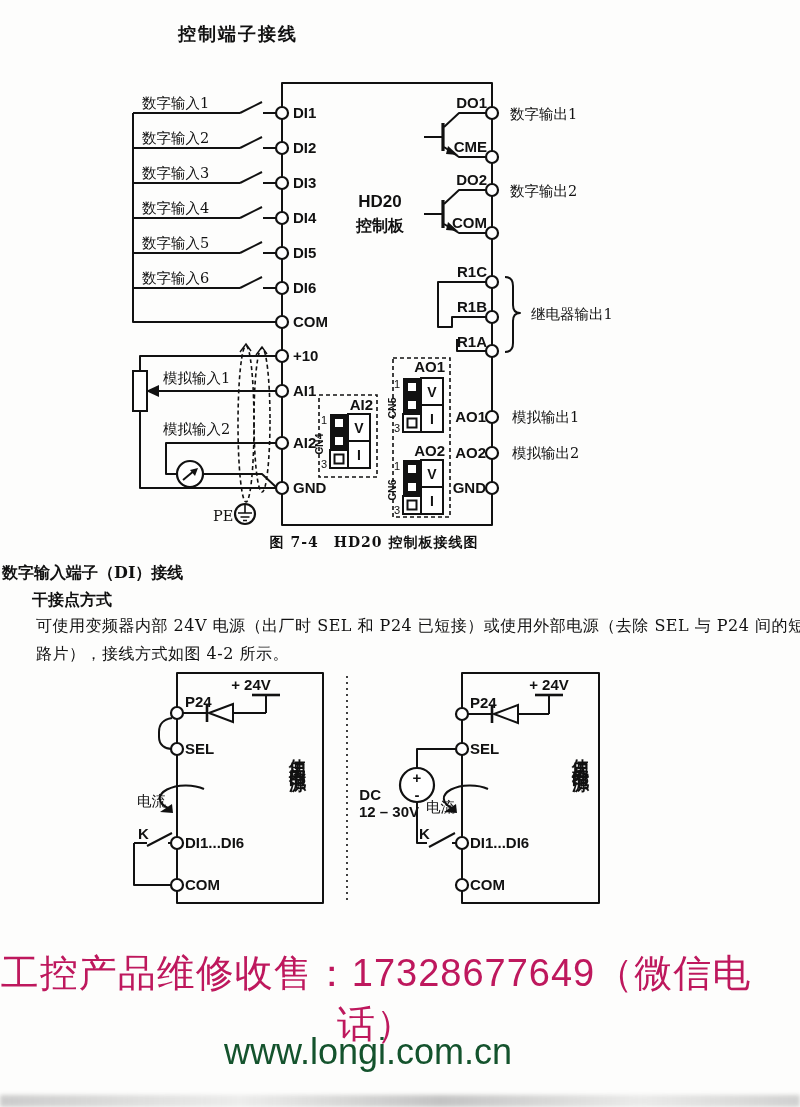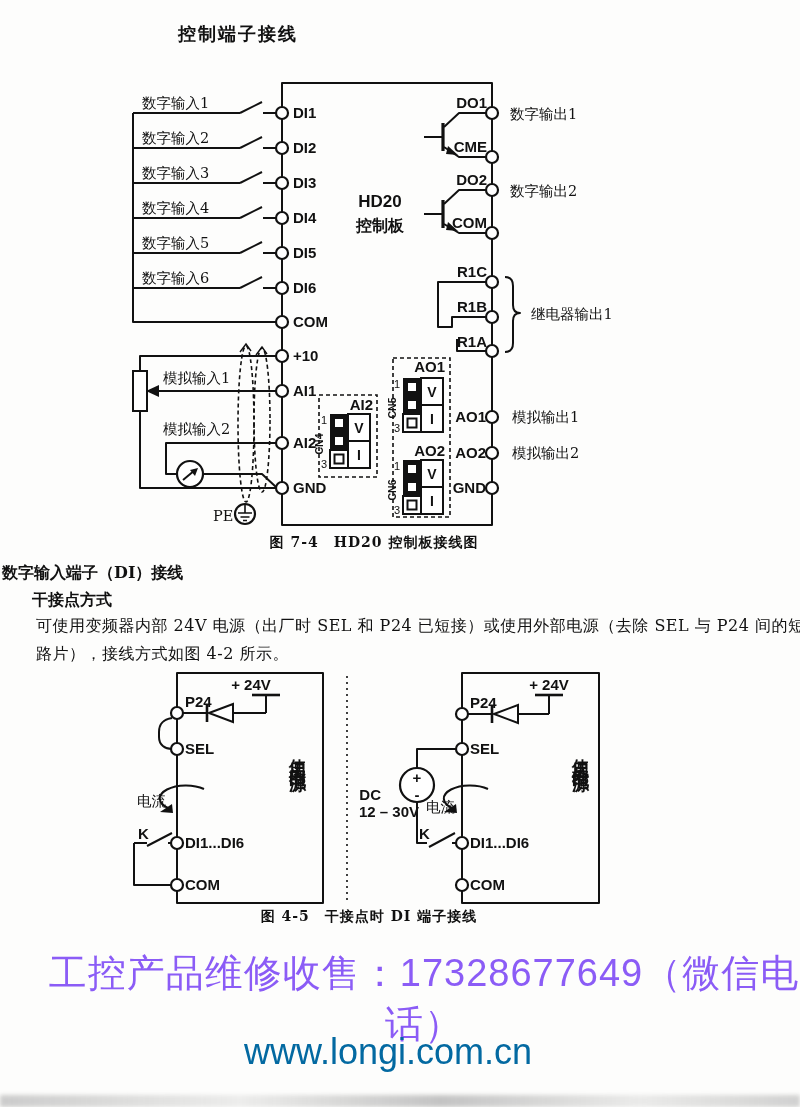--- a/index.html
+++ b/index.html
@@ -264,17 +264,16 @@
   </svg>
 
   <div class="abs doc-title">控制端子接线</div>
   <div class="abs fig-caption cap44">图 7-4　HD20 控制板接线图</div>
   <div class="abs h1">数字输入端子（DI）接线</div>
   <div class="abs h2">干接点方式</div>
   <div class="abs para p1">可使用变频器内部 24V 电源（出厂时 SEL 和 P24 已短接）或使用外部电源（去除 SEL 与 P24 间的短</div>
   <div class="abs para p2">路片），接线方式如图 4-2 所示。</div>
   <div class="abs vmode vm-int">使用内部电源</div>
   <div class="abs vmode vm-ext">使用外部电源</div>
-  <div class="abs fig-caption cap45">图 4-5　干接点时 DI 端子接线</div>
-  <div class="abs red1" id="redline1" style="color: #8b5cf6; margin-left: 48px;">工控产品维修收售：17328677649（微信电话）</div>
-  <div class="abs red2" id="redline2" style="color: #0369a1; padding-left: 20px;">www.longi.com.cn</div>
+  <div class="abs red1" id="redline1" style="color: #be185d;">工控产品维修收售：17328677649（微信电话）</div>
+  <div class="abs red2" id="redline2" style="color: #14532d;">www.longi.com.cn</div>
   <div class="abs smudge"></div>
 </div>
 
 </body></html>

